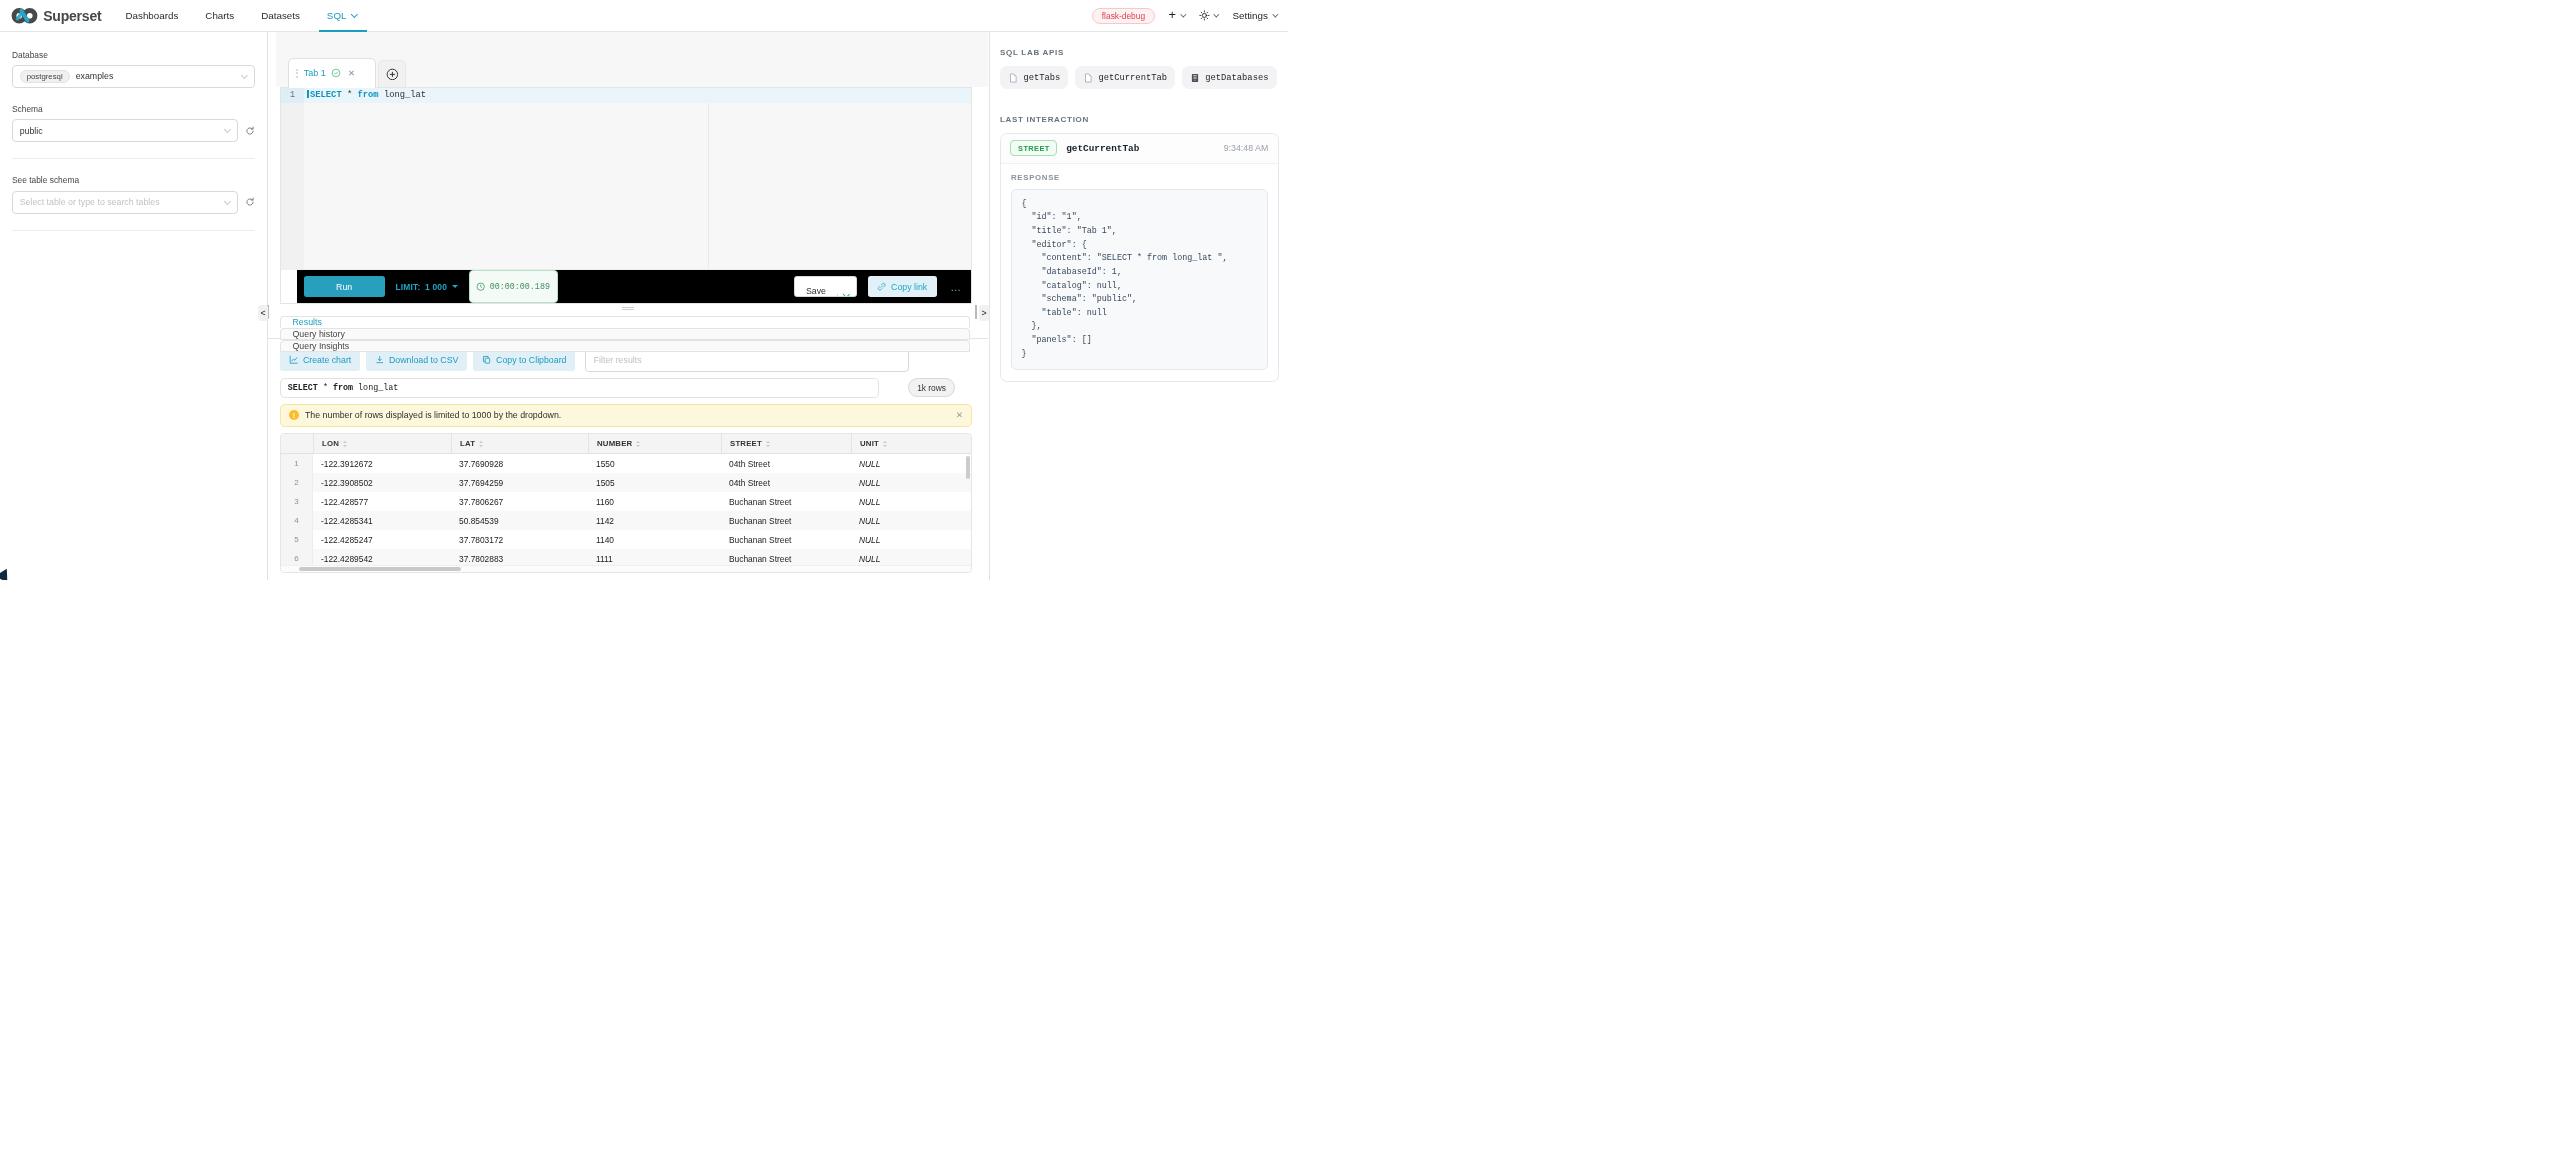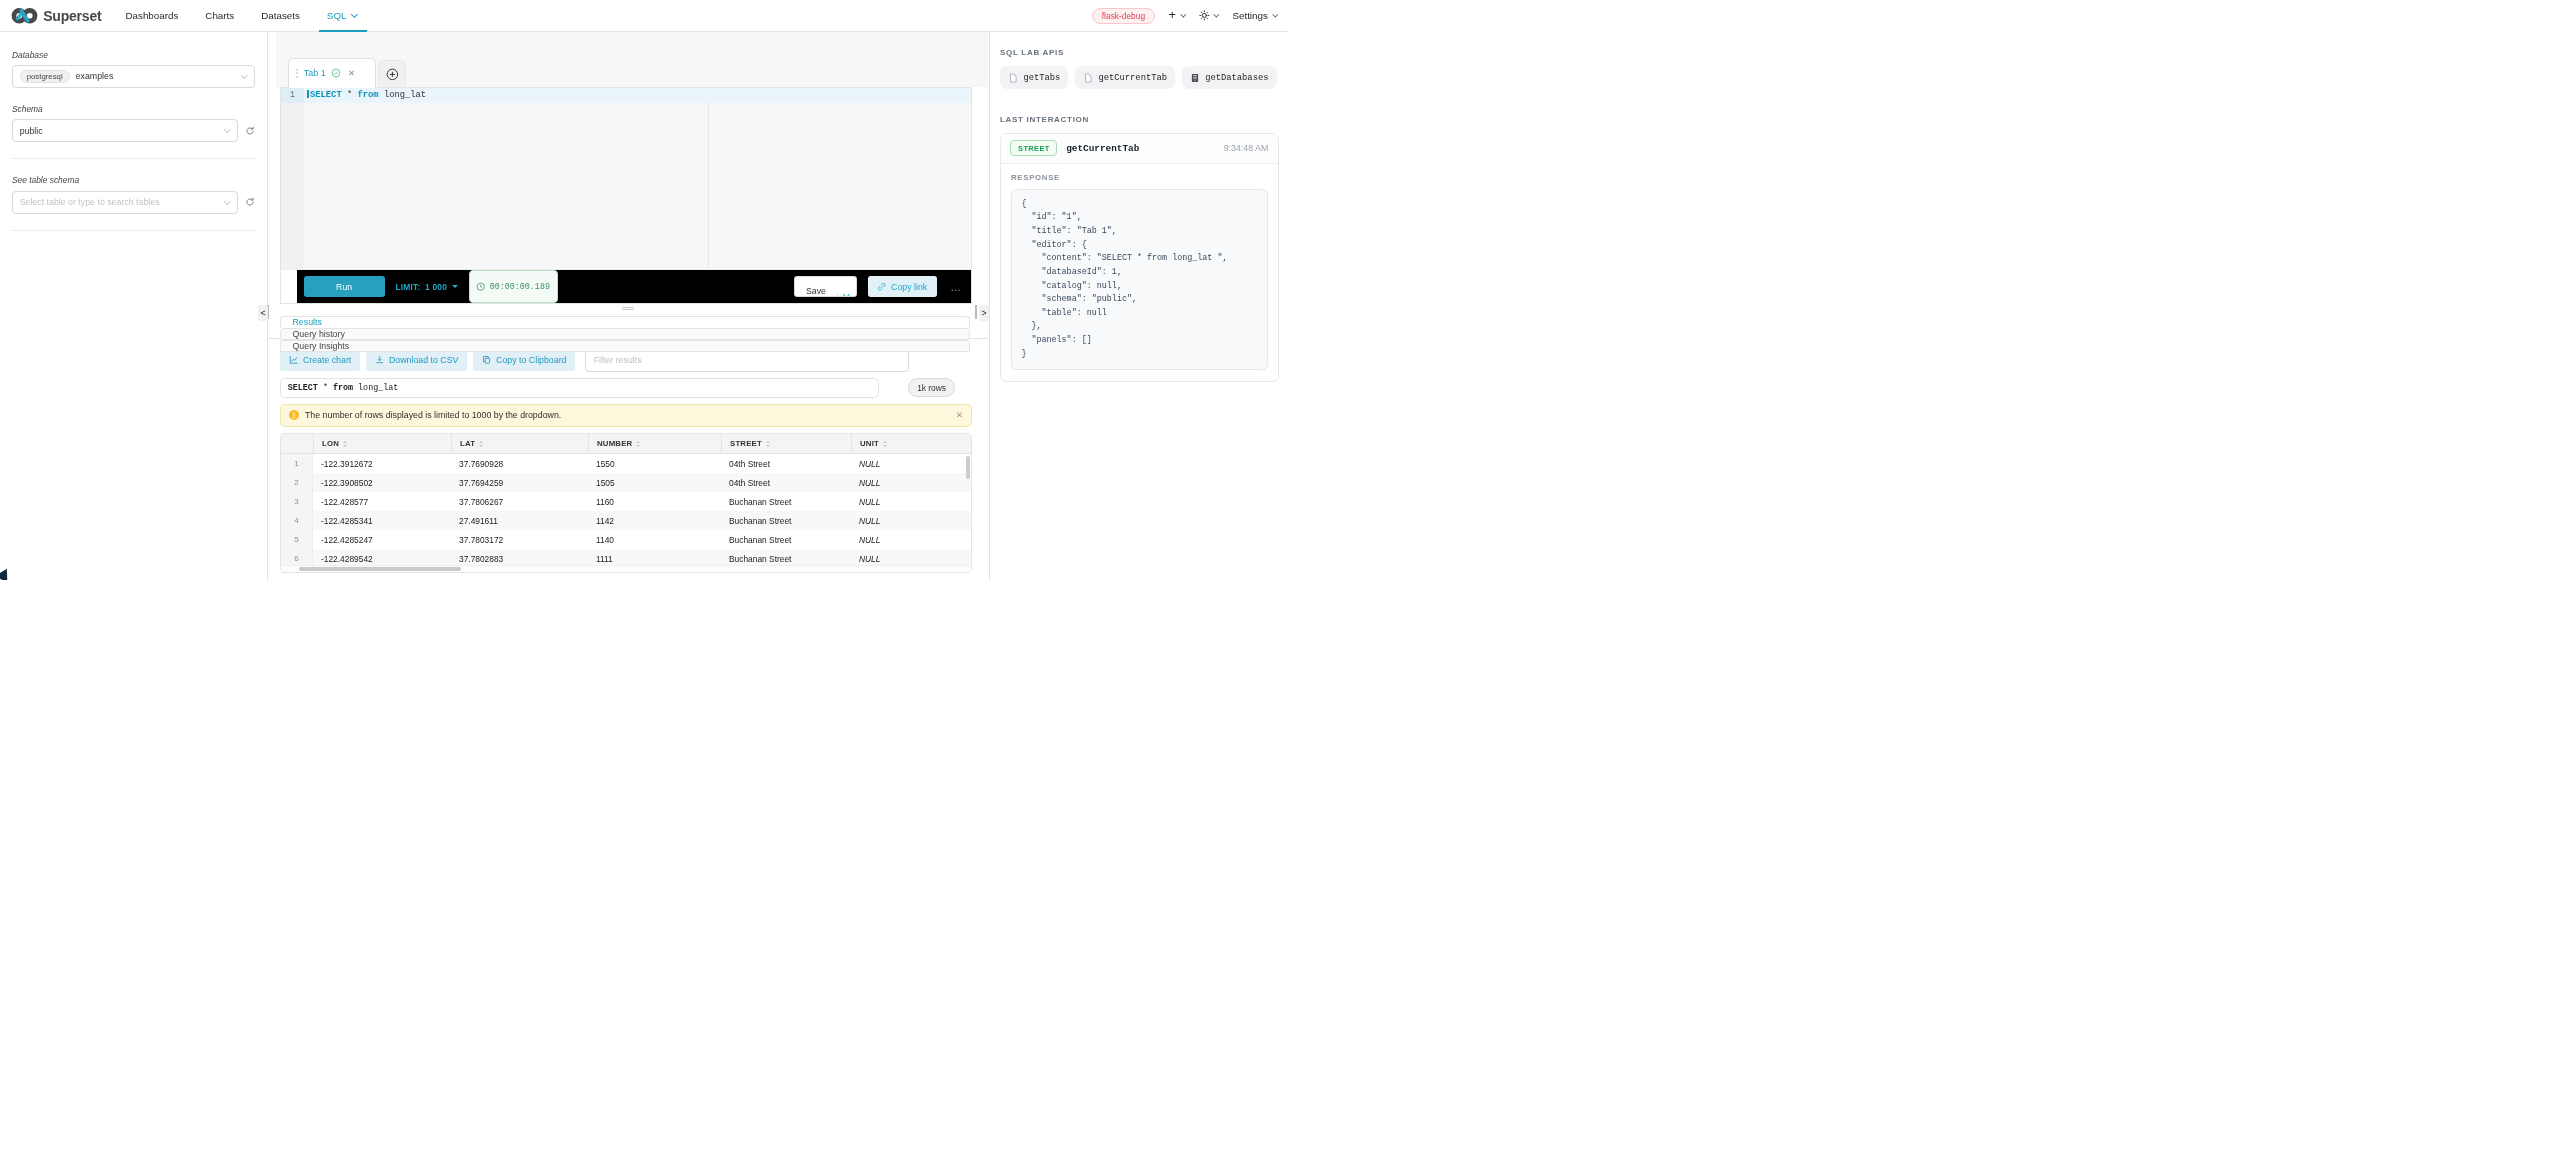--- a/index.html
+++ b/index.html
@@ -25,21 +25,21 @@
   .hdr-right { margin-left:auto; display:flex; align-items:center; gap:13.5px; }
   .env-pill { color:#e04355; background:#fdf1f1; border:0.7px solid #f6c8cc; border-radius:8.8px;
               padding:2px 8.8px; font-size:8.4px; }
   .hdr-btn { display:flex; align-items:center; gap:4.7px; color:#1f1f1f; font-size:9.8px; }
   .plus-glyph { font-size:12.8px; font-weight:400; line-height:1; }
   .smallchev { color:#555; transform:rotate(45deg) scale(0.85); }
 
   
   .sidebar { position:absolute; left:0; top:32px; width:268px; height:548px; background:#fff;
              border-right:0.7px solid #e2e2e2; padding:17.5px 12px; }
-  .fldlabel { font-size:8.4px; color:#454545; margin-bottom:5.4px;font-style:italic; }
+  .fldlabel { font-size:8.4px; color:#454545; margin-bottom:5.4px; }
   .selrow { display:flex; align-items:center; gap:6.7px; }
   .select { height:23px; border:0.7px solid #d9d9d9; border-radius:4px; display:flex; align-items:center;
             padding:0 19px 0 6.7px; font-size:8.8px; color:#333; background:#fff; position:relative; flex:1; }
   .select .chev { position:absolute; right:7.4px; color:#c9c9c9; }
   .dbtag { background:#f0f0f0; border:0.7px solid #e2e2e2; border-radius:6.7px; padding:1.3px 6px;
            font-size:7.8px; color:#444; margin-right:6px; }
   .placeholder { color:#c2c2c2; }
   .divider { border-top:0.7px solid #ececec; margin:16px 0; }
   .mt24 { margin-top:16px; }
 
@@ -466,21 +466,21 @@
           <div class="rn w-rn">3</div>
           <div class="td w-lon">-122.428577</div>
           <div class="td w-lat">37.7806267</div>
           <div class="td w-num">1160</div>
           <div class="td w-str">Buchanan Street</div>
           <div class="td w-unit nullv">NULL</div>
         </div>
         <div class="trow">
           <div class="rn w-rn">4</div>
           <div class="td w-lon">-122.4285341</div>
-          <div class="td w-lat">27.491611</div>
+          <div class="td w-lat">50.854539</div>
           <div class="td w-num">1142</div>
           <div class="td w-str">Buchanan Street</div>
           <div class="td w-unit nullv">NULL</div>
         </div>
         <div class="trow">
           <div class="rn w-rn">5</div>
           <div class="td w-lon">-122.4285247</div>
           <div class="td w-lat">37.7803172</div>
           <div class="td w-num">1140</div>
           <div class="td w-str">Buchanan Street</div>

